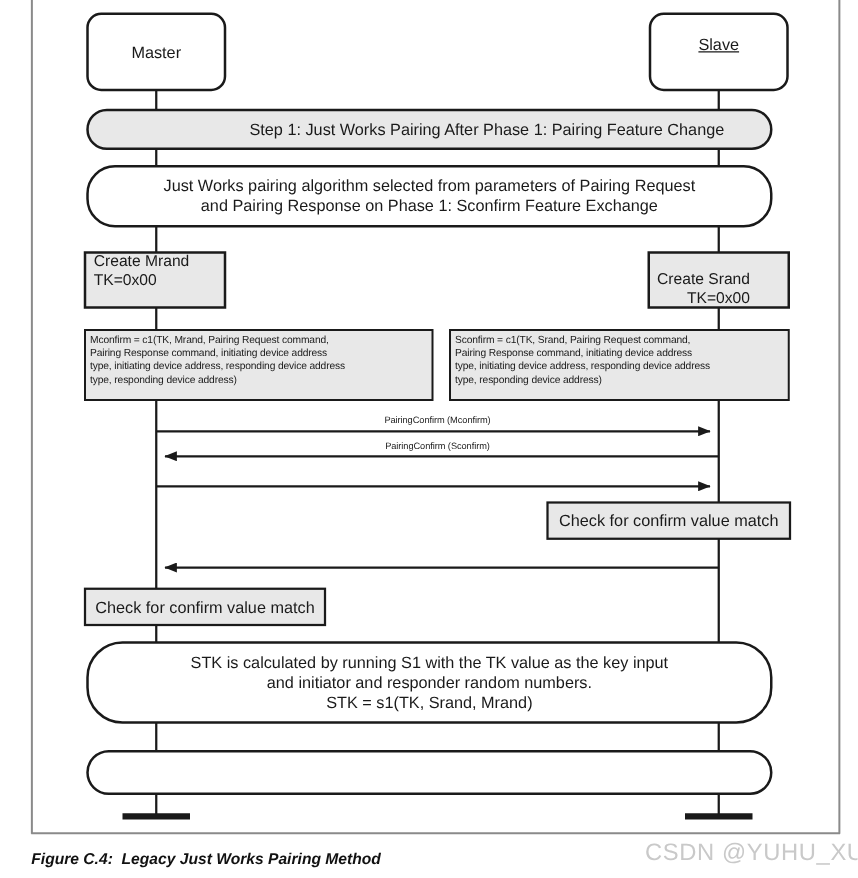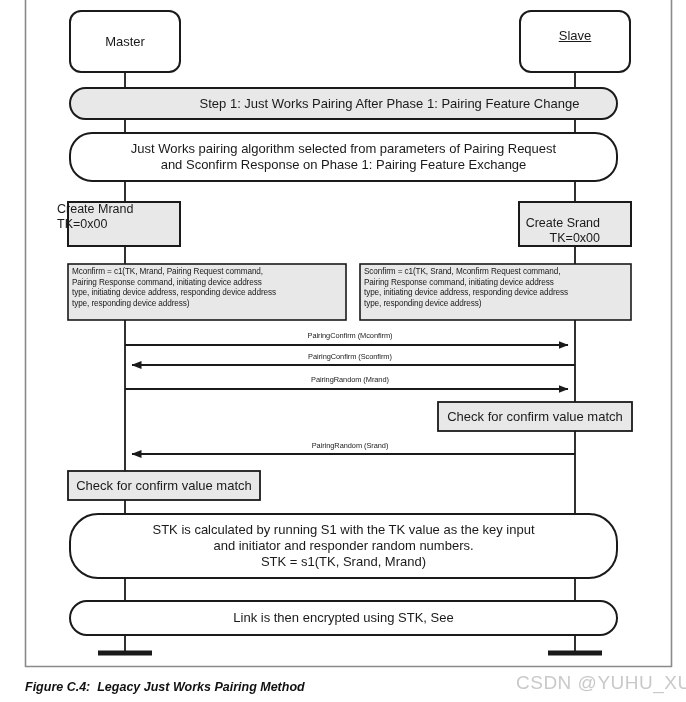--- a/index.html
+++ b/index.html
@@ -153,61 +153,58 @@
     <rect x="70" y="601" width="547" height="34" rx="17" ry="17" fill="#ffffff" stroke="#1a1a1a" stroke-width="2"></rect>
   </svg>
 
   <div class="node-text actor-label" style="left:70px; top:11px; width:110px; height:61px;">Master</div>
   <div class="node-text actor-label" style="left:520px; top:11px; width:110px; height:50px;text-decoration:underline;">Slave</div>
 
   <div class="node-text capsule-label" style="left:70px; top:88px; width:639px; height:31px;">Step 1: Just Works Pairing After Phase 1: Pairing Feature Change</div>
 
   <div class="node-text capsule-label" style="left:70px; top:133px; width:547px; height:48px; flex-direction:column;">
     <span>Just Works pairing algorithm selected from parameters of Pairing Request</span>
-    <span>and Sconfirm Response on Phase 1: Pairing Feature Exchange</span>
-  </div>
-
-  <div class="node-text plain-box-label" style="left:51px; top:202px; width:112px; height:44px; flex-direction:column; align-items:flex-start;">
+    <span>and Pairing Response on Phase 1: Sconfirm Feature Exchange</span>
+  </div>
+
+  <div class="node-text plain-box-label" style="left:69px; top:202px; width:112px; height:44px; flex-direction:column; align-items:flex-start;">
     <span>Create Mrand</span>
     <span>TK=0x00</span>
   </div>
 
   <div class="node-text plain-box-label right-al" style="left:494px; top:202px; width:112px; height:44px; flex-direction:column; align-items:flex-end;">
     <span>Create Srand</span>
     <span>TK=0x00</span>
   </div>
 
   <div class="node-text note-label" style="left:68px; top:264px; width:278px; height:64px; flex-direction:column;border-radius:25px;">
     <span>Mconfirm = c1(TK, Mrand, Pairing Request command,</span>
     <span>Pairing Response command, initiating device address</span>
     <span>type, initiating device address, responding device address</span>
     <span>type, responding device address)</span>
   </div>
 
   <div class="node-text note-label" style="left:360px; top:264px; width:271px; height:56px; flex-direction:column;">
-    <span>Sconfirm = c1(TK, Srand, Mconfirm Request command,</span>
+    <span>Sconfirm = c1(TK, Srand, Pairing Request command,</span>
     <span>Pairing Response command, initiating device address</span>
     <span>type, initiating device address, responding device address</span>
     <span>type, responding device address)</span>
   </div>
 
   <div class="msg-label" style="left:125px; top:331px; width:450px;">PairingConfirm (Mconfirm)</div>
   <div class="msg-label" style="left:125px; top:352px; width:450px;">PairingConfirm (Sconfirm)</div>
-  <div class="msg-label" style="left:125px; top:375px; width:450px;">PairingRandom (Mrand)</div>
-  <div class="msg-label" style="left:125px; top:441px; width:450px;">PairingRandom (Srand)</div>
 
   <div class="node-text check-label" style="left:438px; top:402px; width:194px; height:29px;">Check for confirm value match</div>
   <div class="node-text check-label" style="left:68px; top:471px; width:192px; height:29px;">Check for confirm value match</div>
 
   <div class="node-text capsule-label" style="left:70px; top:514px; width:547px; height:64px; flex-direction:column;">
     <span>STK is calculated by running S1 with the TK value as the key input</span>
     <span>and initiator and responder random numbers.</span>
     <span>STK = s1(TK, Srand, Mrand)</span>
   </div>
 
   <div class="node-text capsule-label" style="left:70px; top:601px; width:547px; height:34px;">
-    <span>Link is then encrypted using STK, See </span>
   </div>
 
   <div id="figure-caption">Figure C.4:  Legacy Just Works Pairing Method</div>
   <div id="watermark">CSDN @YUHU_XU</div>
 
 </div>
 
 </body></html>

